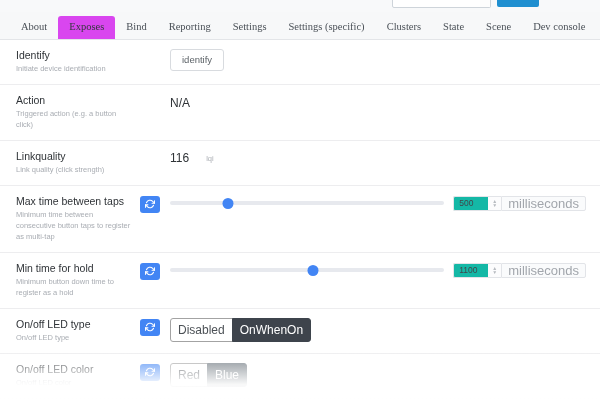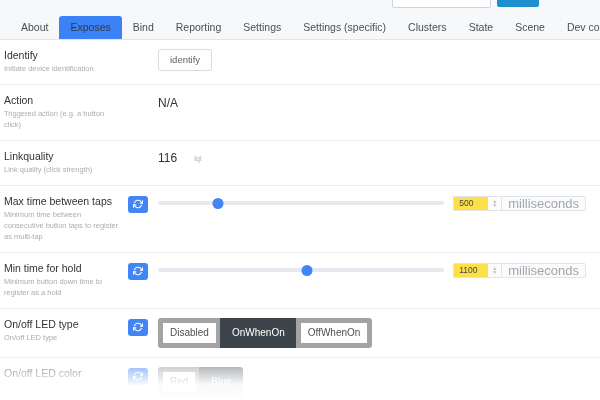--- a/index.html
+++ b/index.html
@@ -59,48 +59,49 @@
 
   
   .tabbar {
     height: 28px;
     background: #f7f8f9;
     border-bottom: 1px solid #e3e5e8;
     display: flex;
     align-items: flex-end;
     padding: 0 10px;
     box-sizing: border-box;
+    font-family: Liberation Serif, serif;
   }
   .tab {
     font-size: 10.5px;
     color: #4a5057;
     padding: 6px 11px 7px 11px;
     line-height: 1;
     white-space: nowrap;
     cursor: pointer;
     border-radius: 3px 3px 0 0;
   }
   .tab.active {
-    background: #3b82f6;
+    background: #d946ef;
     color: #33383d;
   }
 
   
   .content {
     position: relative;
     height: 360px;
     background: #ffffff;
     overflow: hidden;
   }
 
   .row {
     display: flex;
     align-items: flex-start;
     border-bottom: 1px solid #ededef;
-    padding: 9px 14px 9px 4px;
+    padding: 9px 14px 9px 16px;
     box-sizing: border-box;
     min-height: 34px;
   }
   .row.tall { min-height: 43px; }
 
   .row-label {
     width: 124px;
     flex: 0 0 124px;
     padding-right: 6px;
     box-sizing: border-box;
@@ -199,21 +200,21 @@
   .num-group {
     display: flex;
     align-items: stretch;
     flex: 0 0 auto;
   }
   .num-input {
     width: 35px;
     height: 15px;
     border: 1px solid #e2e4e8;
     border-right: none;
-    background: #fde047;
+    background: #14b8a6;
     font-size: 8.5px;
     color: #41464b;
     display: flex;
     align-items: center;
     padding-left: 5px;
     box-sizing: border-box;
     border-radius: 2px 0 0 2px;
   }
   .num-spin {
     width: 13px;
@@ -244,24 +245,24 @@
     display: flex;
     align-items: center;
     padding: 0 6px;
     box-sizing: border-box;
     border-radius: 0 2px 2px 0;
   }
 
   
   .btn-group { display: flex; }
   .seg {
-    font-size: 10px;
+    font-size: 12px;
     line-height: 1;
     padding: 5px 7px;
-    border: 5px solid #a3a3a3;
+    border: 1px solid #a3a3a3;
     background: #ffffff;
     color: #4c5156;
     cursor: pointer;
     margin-left: -1px;
     white-space: nowrap;
   }
   .seg:first-child { margin-left: 0; border-radius: 3px 0 0 3px; }
   .seg:last-child { border-radius: 0 3px 3px 0; }
   .seg.sel-dark {
     background: #3e444c;
@@ -408,21 +409,20 @@
       <svg width="10" height="10" viewBox="0 0 24 24" fill="none" stroke="#ffffff" stroke-width="2.6" stroke-linecap="round" stroke-linejoin="round">
         <polyline points="23 4 23 10 17 10"></polyline>
         <polyline points="1 20 1 14 7 14"></polyline>
         <path d="M3.51 9a9 9 0 0 1 14.85-3.36L23 10M1 14l4.64 4.36A9 9 0 0 0 20.49 15"></path>
       </svg>
     </div>
     <div class="row-control">
       <div class="btn-group">
         <div class="seg">Disabled</div>
         <div class="seg sel-dark">OnWhenOn</div>
-        <div class="seg">OffWhenOn</div>
       </div>
     </div>
   </div>
 
   <div class="row">
     <div class="row-label">
       <div class="row-title">On/off LED color</div>
       <div class="row-desc">On/off LED color</div>
     </div>
     <div class="refresh-btn">

